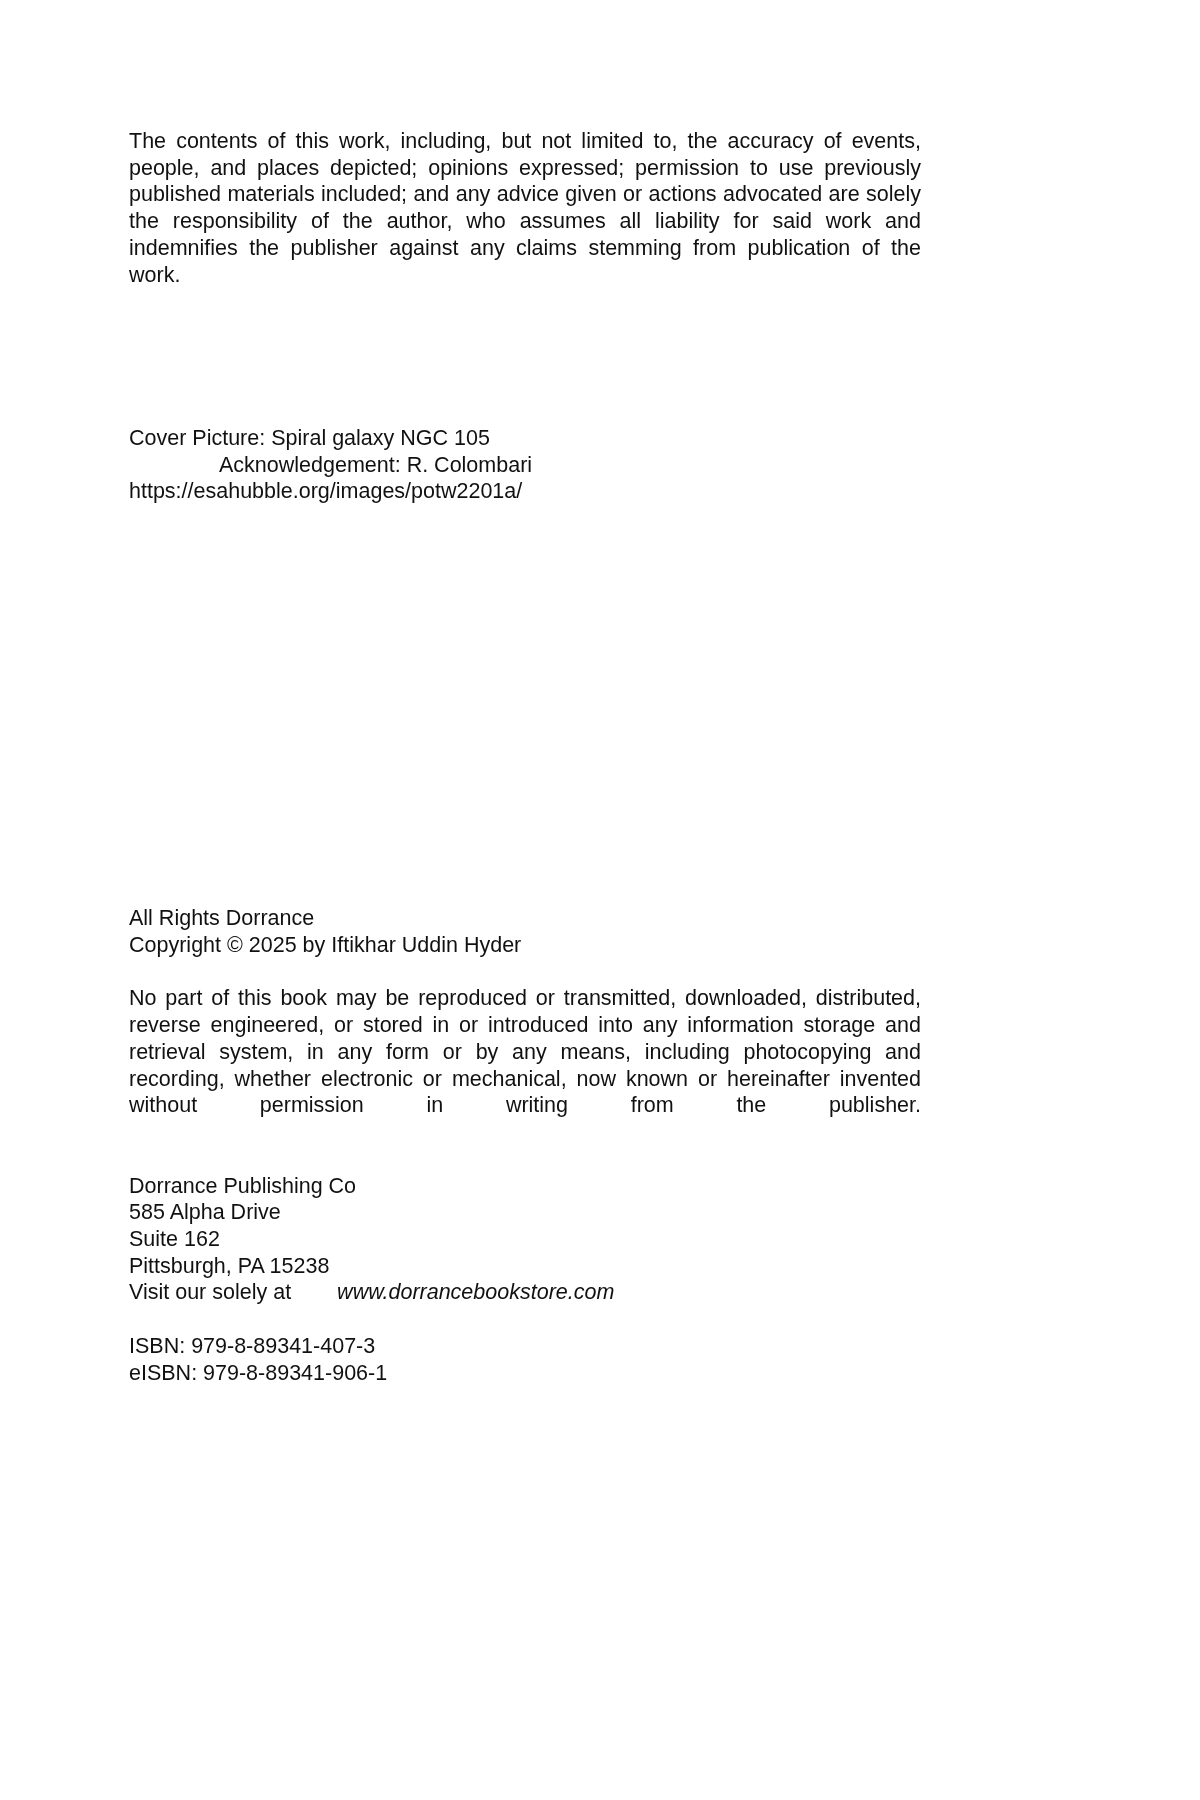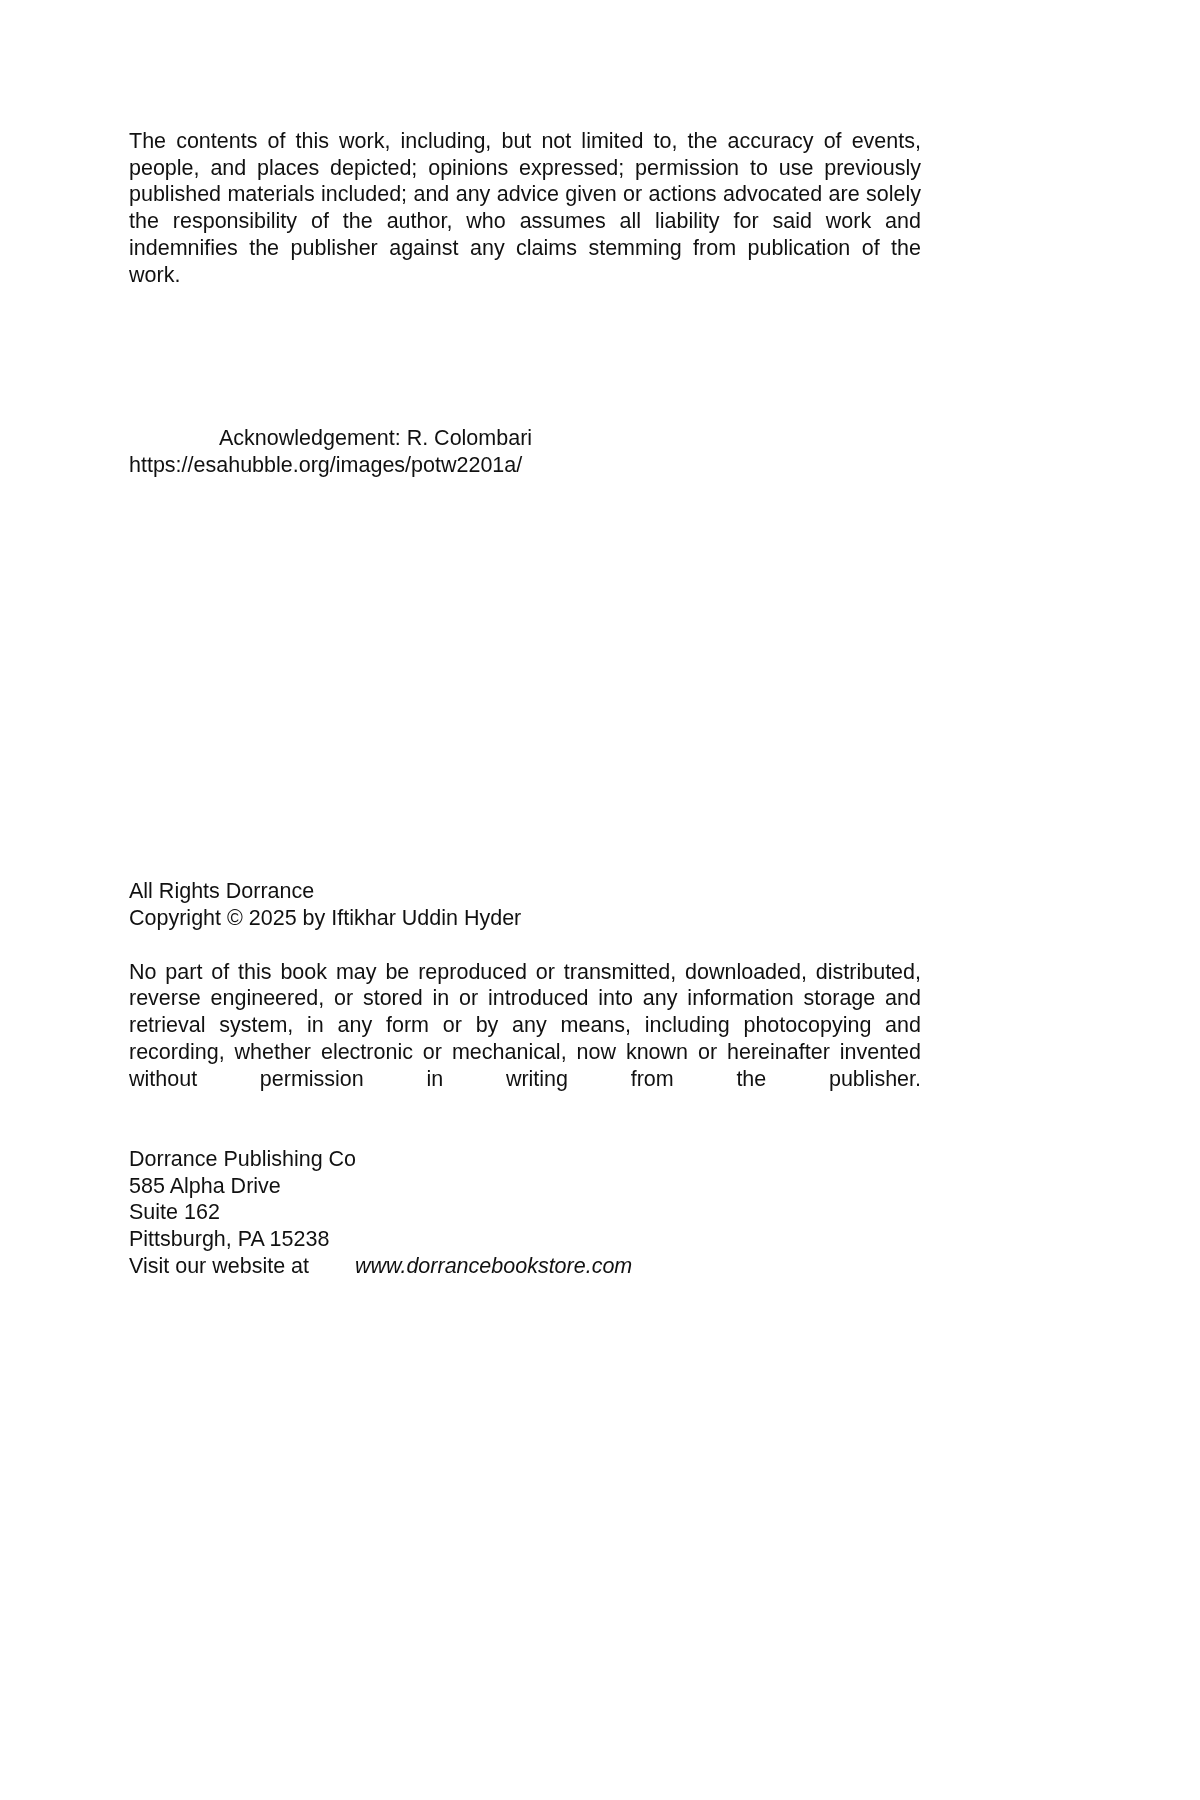--- a/index.html
+++ b/index.html
@@ -78,20 +78,21 @@
 <body>
 
 <div class="page">
   <div class="content">
 
     <p class="justified">The contents of this work, including, but not limited to, the accuracy of events, people, and places depicted; opinions expressed; permission to use previously published materials included; and any advice given or actions advocated are solely the responsibility of the author, who assumes all liability for said work and indemnifies the publisher against any claims stemming from publication of the work.</p>
 
     <div class="gap-disclaimer-to-cover"></div>
 
     <div class="block">
+      <p>Cover Picture: Spiral galaxy NGC 105</p>
       <p><span class="indent-ack">Acknowledgement: R. Colombari</span></p>
       <p>https://esahubble.org/images/potw2201a/</p>
     </div>
 
     <div class="gap-cover-to-rights"></div>
 
     <div class="block">
       <p>All Rights Dorrance</p>
       <p>Copyright © 2025 by Iftikhar Uddin Hyder</p>
     </div>
@@ -100,20 +101,24 @@
 
     <p class="justified">No part of this book may be reproduced or transmitted, downloaded, distributed, reverse engineered, or stored in or introduced into any information storage and retrieval system, in any form or by any means, including photocopying and recording, whether electronic or mechanical, now known or hereinafter invented without permission in writing from the publisher.</p>
 
     <div class="gap-small"></div>
 
     <div class="block">
       <p>Dorrance Publishing Co</p>
       <p>585 Alpha Drive</p>
       <p>Suite 162</p>
       <p>Pittsburgh, PA 15238</p>
-      <p><span>Visit our website at </span><span class="italic nowrap">www.dorrancebookstore.com</span></p>
+      <p><span>Visit our solely at </span><span class="italic nowrap">www.dorrancebookstore.com</span></p>
     </div>
 
     <div class="gap-small"></div>
 
+    <div class="block">
+      <p>ISBN: 979-8-89341-407-3</p>
+      <p>eISBN: 979-8-89341-906-1</p>
+    </div>
 
   </div>
 </div>
 
 </body></html>

